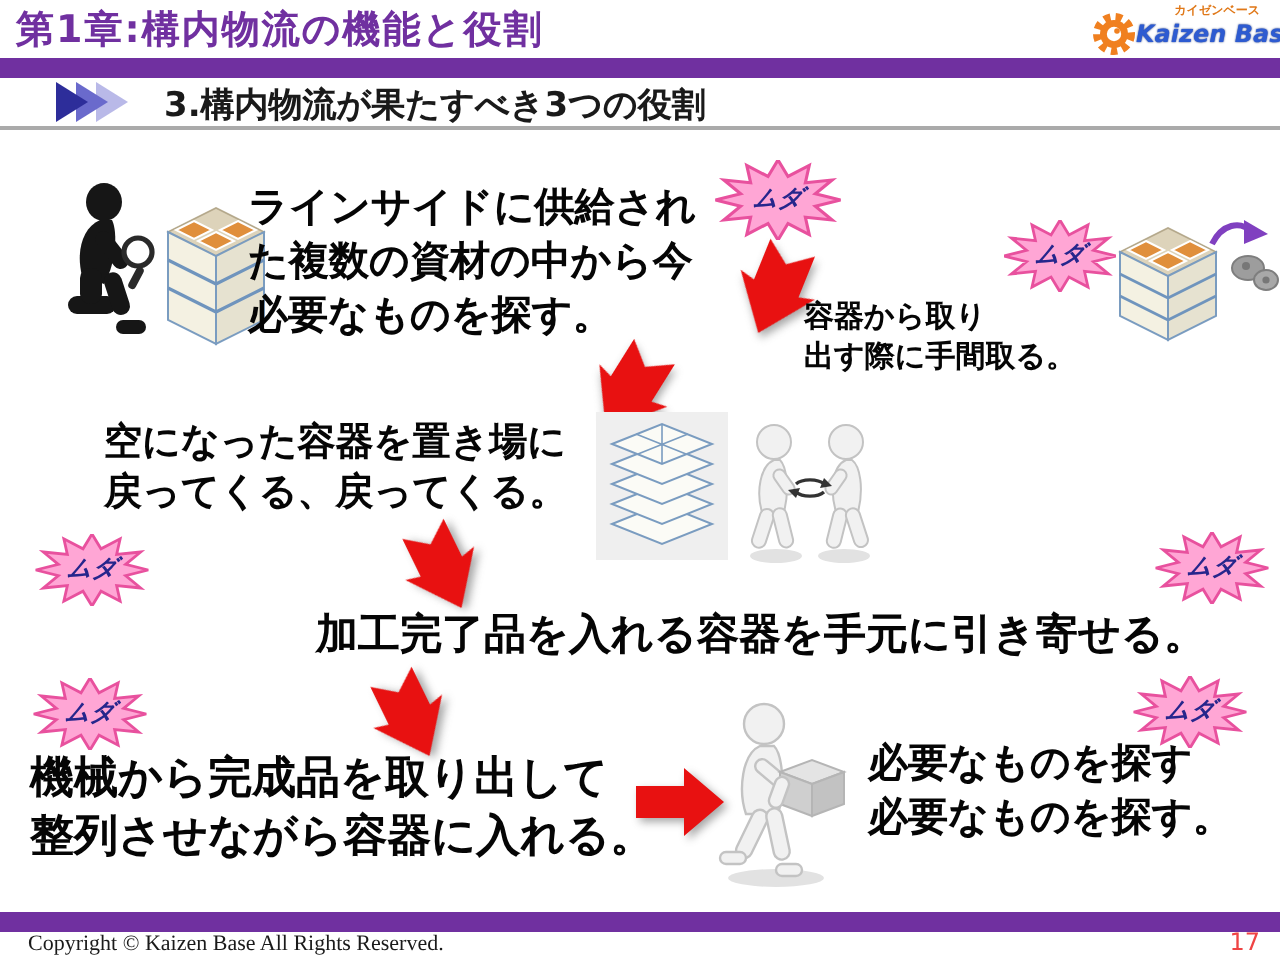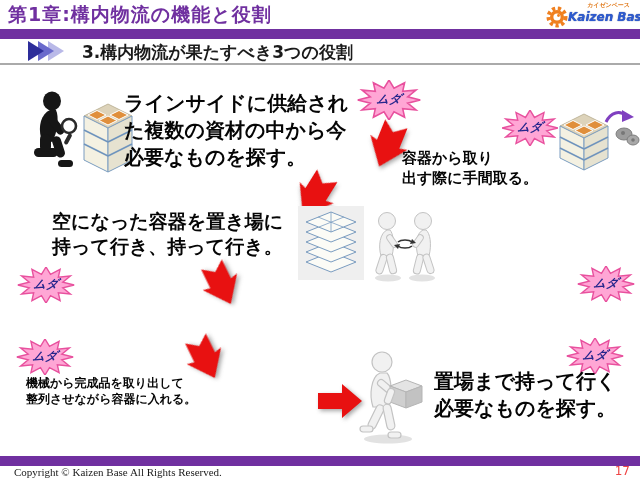--- a/index.html
+++ b/index.html
@@ -152,21 +152,21 @@
   </div>
 
   <div class="arrow" style="left:292px;top:172px;transform:rotate(32deg);">
     <svg width="44" height="46" viewBox="0 0 40 46">
       <polygon points="8,0 20,9 32,0 32,22 40,20 20,46 0,20 8,22" fill="#E81111"></polygon>
     </svg>
   </div>
 
   <div class="jtext" style="left:12px;top:209px;font-size:19px;margin-left:40px;">
     <div>空になった容器を置き場に</div>
-    <div>持って行き、持って行き。</div>
+    <div>戻ってくる、戻ってくる。</div>
   </div>
 
   <div class="clipart" style="left:298px;top:206px;">
     <svg width="66" height="74" viewBox="0 0 66 74">
       <rect x="0" y="0" width="66" height="74" fill="#efefef"></rect>
       <g stroke="#7a9cc0" stroke-width="1">
         <polygon points="8,56 33,46 58,56 33,66" fill="#fbfbf6"></polygon>
         <polygon points="8,46 33,36 58,46 33,56" fill="#fbfbf6"></polygon>
         <polygon points="8,36 33,26 58,36 33,46" fill="#fbfbf6"></polygon>
         <polygon points="8,26 33,16 58,26 33,36" fill="#fbfbf6"></polygon>
@@ -212,20 +212,23 @@
     </svg>
     <span class="muda-label">ムダ</span>
   </div>
 
   <div class="arrow" style="left:200px;top:262px;transform:rotate(-26deg);">
     <svg width="44" height="44" viewBox="0 0 40 46">
       <polygon points="8,0 20,9 32,0 32,22 40,20 20,46 0,20 8,22" fill="#E81111"></polygon>
     </svg>
   </div>
 
+  <div class="jtext" style="left:158px;top:303px;font-size:21px;">
+    <div>加工完了品を入れる容器を手元に引き寄せる。</div>
+  </div>
 
   <div class="muda" style="left:15px;top:339px;width:60px;height:36px;">
     <svg width="60" height="36" viewBox="0 0 100 64">
       <polygon points="100,32 79.9,37 93.3,48 71.9,45.8 75,59.7 58,50.8 50,64 42,50.8 25,59.7 28.1,45.8 6.7,48 20.1,37 0,32 20.1,27 6.7,16 28.1,18.2 25,4.3 42,13.2 50,0 58,13.2 75,4.3 71.9,18.2 93.3,16 79.9,27" fill="#FFA6D5" stroke="#E8519E" stroke-width="2.5"></polygon>
     </svg>
     <span class="muda-label">ムダ</span>
   </div>
 
   <div class="arrow" style="left:184px;top:336px;transform:rotate(-26deg);">
     <svg width="44" height="44" viewBox="0 0 40 46">
@@ -233,21 +236,21 @@
     </svg>
   </div>
 
   <div class="muda" style="left:564px;top:338px;width:62px;height:36px;">
     <svg width="62" height="36" viewBox="0 0 100 64">
       <polygon points="100,32 79.9,37 93.3,48 71.9,45.8 75,59.7 58,50.8 50,64 42,50.8 25,59.7 28.1,45.8 6.7,48 20.1,37 0,32 20.1,27 6.7,16 28.1,18.2 25,4.3 42,13.2 50,0 58,13.2 75,4.3 71.9,18.2 93.3,16 79.9,27" fill="#FFA6D5" stroke="#E8519E" stroke-width="2.5"></polygon>
     </svg>
     <span class="muda-label">ムダ</span>
   </div>
 
-  <div class="jtext" style="left:26px;top:375px;font-size:12px;">
+  <div class="jtext" style="left:15px;top:375px;font-size:22px;">
     <div>機械から完成品を取り出して</div>
     <div>整列させながら容器に入れる。</div>
   </div>
 
   <div class="arrow" style="left:318px;top:384px;">
     <svg width="44" height="34" viewBox="0 0 44 34">
       <polygon points="0,9 24,9 24,0 44,17 24,34 24,25 0,25" fill="#E81111"></polygon>
     </svg>
   </div>
 
@@ -264,21 +267,21 @@
         <rect x="30" y="28" width="7" height="18" rx="3.5" transform="rotate(-50 33 37)"></rect>
       </g>
       <polygon points="38,36 54,30 70,36 54,42" fill="#e4e4e4" stroke="#b5b5b5" stroke-width="1"></polygon>
       <polygon points="38,36 54,42 54,58 38,52" fill="#cfcfcf" stroke="#b5b5b5" stroke-width="1"></polygon>
       <polygon points="54,42 70,36 70,52 54,58" fill="#c2c2c2" stroke="#b5b5b5" stroke-width="1"></polygon>
       <rect x="34" y="38" width="7" height="16" rx="3.5" fill="#f1f1f1" stroke="#c3c3c3" stroke-width="1.2" transform="rotate(20 37 46)"></rect>
     </svg>
   </div>
 
   <div class="jtext" style="left:434px;top:368px;font-size:20px;">
-    <div>置場まで持って行く</div>
+    <div>必要なものを探す</div>
     <div>必要なものを探す。</div>
   </div>
 
   <div class="footer-bar"></div>
   <div class="copyright">Copyright ©  Kaizen Base  All Rights Reserved.</div>
   <div class="page-number">17</div>
 
 </div>
 
 </body></html>

